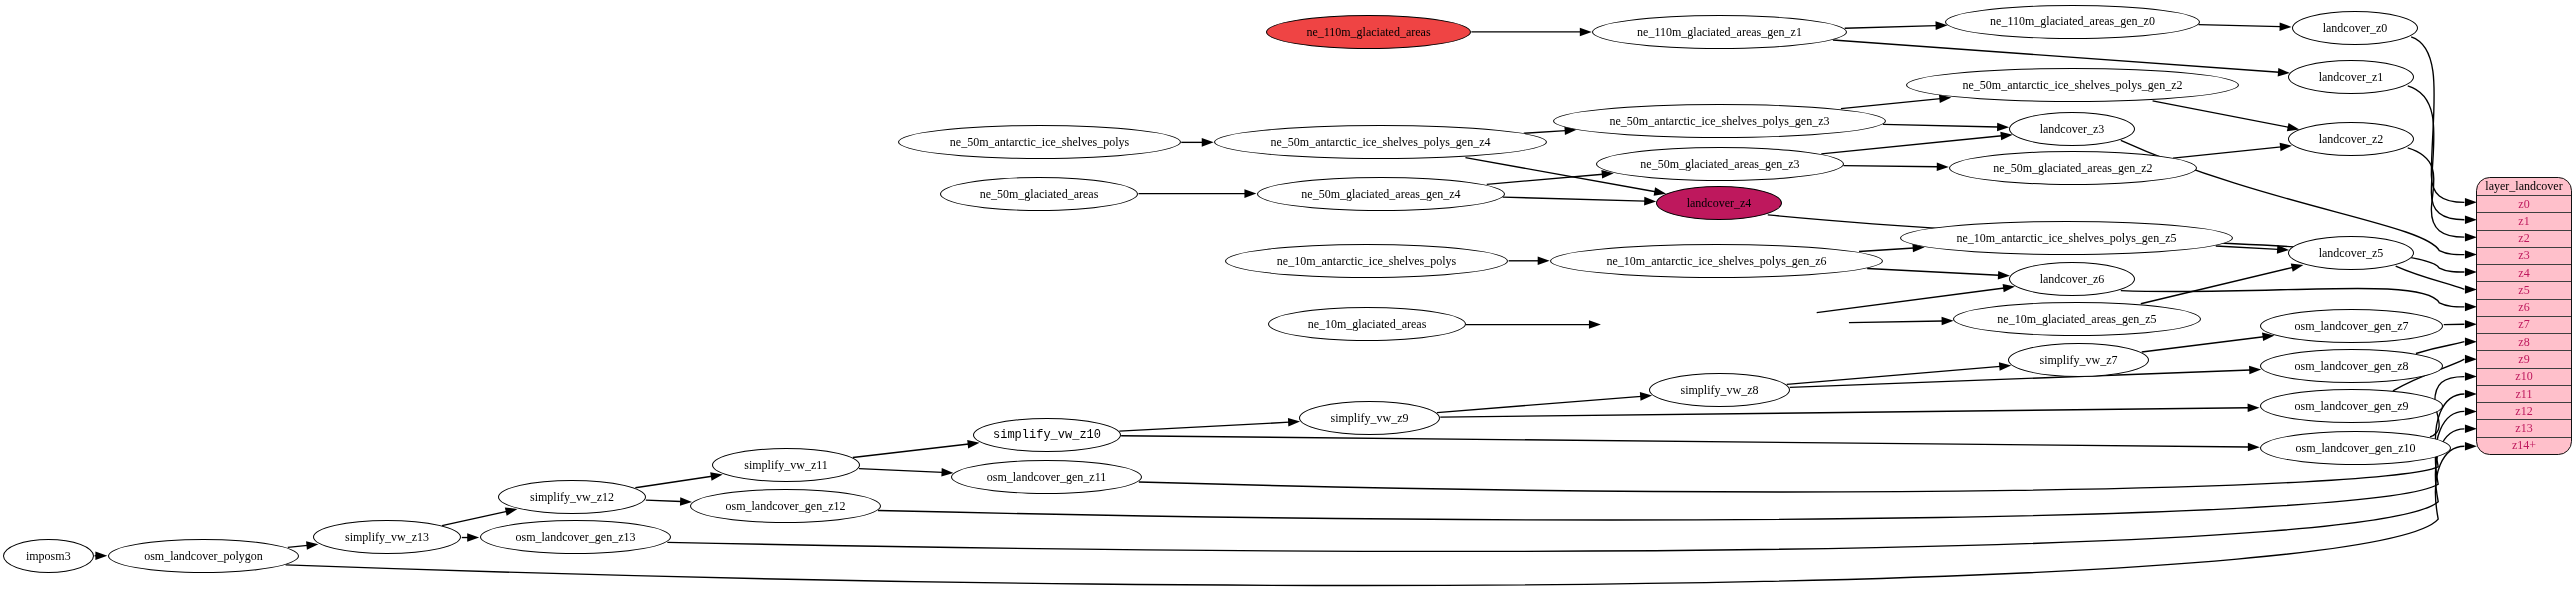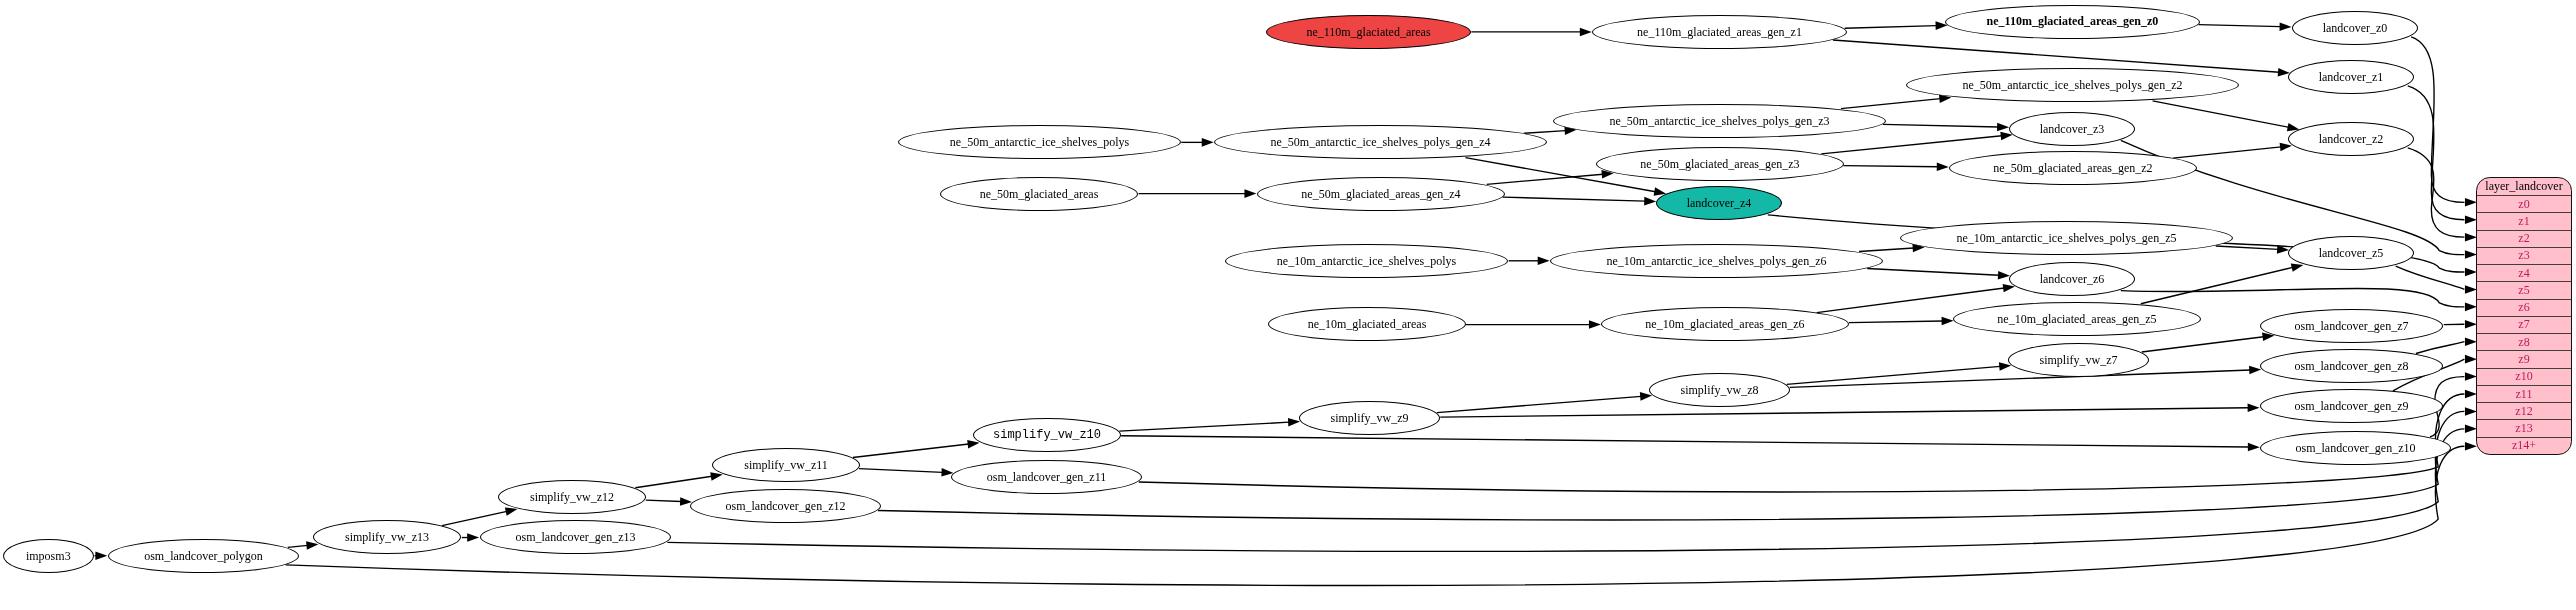--- a/index.html
+++ b/index.html
@@ -209,23 +209,20 @@
     </div>
     <div class="node" style="left: 1550px; top: 244px; width: 333px; height: 34px; background: rgb(255, 255, 255); border-color: rgb(0, 0, 0);">
       <span>ne_10m_antarctic_ice_shelves_polys_gen_z6</span>
     </div>
     <div class="node" style="left: 1900px; top: 221px; width: 333px; height: 34px; background: rgb(255, 255, 255); border-color: rgb(0, 0, 0);">
       <span>ne_10m_antarctic_ice_shelves_polys_gen_z5</span>
     </div>
     <div class="node" style="left: 1268px; top: 307px; width: 198px; height: 34px; background: rgb(255, 255, 255); border-color: rgb(0, 0, 0); text-align: center;">
       <span>ne_10m_glaciated_areas</span>
     </div>
-    <div class="node" style="left: 1601px; top: 307px; width: 248px; height: 34px; background: rgb(255, 255, 255); border-color: rgb(0, 0, 0);">
-      <span>ne_10m_glaciated_areas_gen_z6</span>
-    </div>
     <div class="node" style="left: 1953px; top: 302px; width: 248px; height: 34px; background: rgb(255, 255, 255); border-color: rgb(0, 0, 0); text-align: center;">
       <span>ne_10m_glaciated_areas_gen_z5</span>
     </div>
     <div class="node" style="left: 2009px; top: 262px; width: 126px; height: 34px; background: rgb(255, 255, 255); border-color: rgb(0, 0, 0);">
       <span>landcover_z6</span>
     </div>
     <div class="node" style="left: 2288px; top: 236px; width: 126px; height: 34px; background: rgb(255, 255, 255); border-color: rgb(0, 0, 0);">
       <span>landcover_z5</span>
     </div>
     <div class="node" style="left: 898px; top: 125px; width: 283px; height: 34px; background: rgb(255, 255, 255); border-color: rgb(0, 0, 0);">
@@ -245,36 +242,36 @@
     </div>
     <div class="node" style="left: 1257px; top: 177px; width: 248px; height: 34px; background: rgb(255, 255, 255); border-color: rgb(0, 0, 0);">
       <span>ne_50m_glaciated_areas_gen_z4</span>
     </div>
     <div class="node" style="left: 1596px; top: 147px; width: 248px; height: 34px; background: rgb(255, 255, 255); border-color: rgb(0, 0, 0);">
       <span>ne_50m_glaciated_areas_gen_z3</span>
     </div>
     <div class="node" style="left: 1949px; top: 151px; width: 248px; height: 34px; background: rgb(255, 255, 255); border-color: rgb(0, 0, 0);">
       <span>ne_50m_glaciated_areas_gen_z2</span>
     </div>
-    <div class="node" style="left: 1656px; top: 186px; width: 126px; height: 34px; background: #14b8a6; border-color: rgb(0, 0, 0);">
+    <div class="node" style="left: 1656px; top: 186px; width: 126px; height: 34px; background: #be185d; border-color: rgb(0, 0, 0);">
       <span>landcover_z4</span>
     </div>
     <div class="node" style="left: 2009px; top: 112px; width: 126px; height: 34px; background: rgb(255, 255, 255); border-color: rgb(0, 0, 0);">
       <span>landcover_z3</span>
     </div>
     <div class="node" style="left: 2288px; top: 122px; width: 126px; height: 34px; background: rgb(255, 255, 255); border-color: rgb(0, 0, 0);">
       <span>landcover_z2</span>
     </div>
     <div class="node" style="left: 1266px; top: 15px; width: 205px; height: 34px; background: #ef4444; border-color: rgb(0, 0, 0);">
       <span>ne_110m_glaciated_areas</span>
     </div>
     <div class="node" style="left: 1592px; top: 15px; width: 255px; height: 34px; background: rgb(255, 255, 255); border-color: rgb(0, 0, 0);">
       <span>ne_110m_glaciated_areas_gen_z1</span>
     </div>
-    <div class="node" style="left: 1945px; top: 4.6px; width: 255px; height: 34px; background: rgb(255, 255, 255); border-color: rgb(0, 0, 0); font-weight: bold;">
+    <div class="node" style="left: 1945px; top: 4.6px; width: 255px; height: 34px; background: rgb(255, 255, 255); border-color: rgb(0, 0, 0);">
       <span>ne_110m_glaciated_areas_gen_z0</span>
     </div>
     <div class="node" style="left: 2292px; top: 11.4px; width: 126px; height: 34px; background: rgb(255, 255, 255); border-color: rgb(0, 0, 0);">
       <span>landcover_z0</span>
     </div>
     <div class="node" style="left: 2288px; top: 60px; width: 126px; height: 34px; background: rgb(255, 255, 255); border-color: rgb(0, 0, 0);">
       <span>landcover_z1</span>
     </div>
     <div class="ltable" style="left: 2476px; top: 177px; width: 96px; height: 278px; background: rgb(255, 192, 203); border-color: rgb(17, 17, 17);">
       <div class="hdr" style="height: 17px;">

